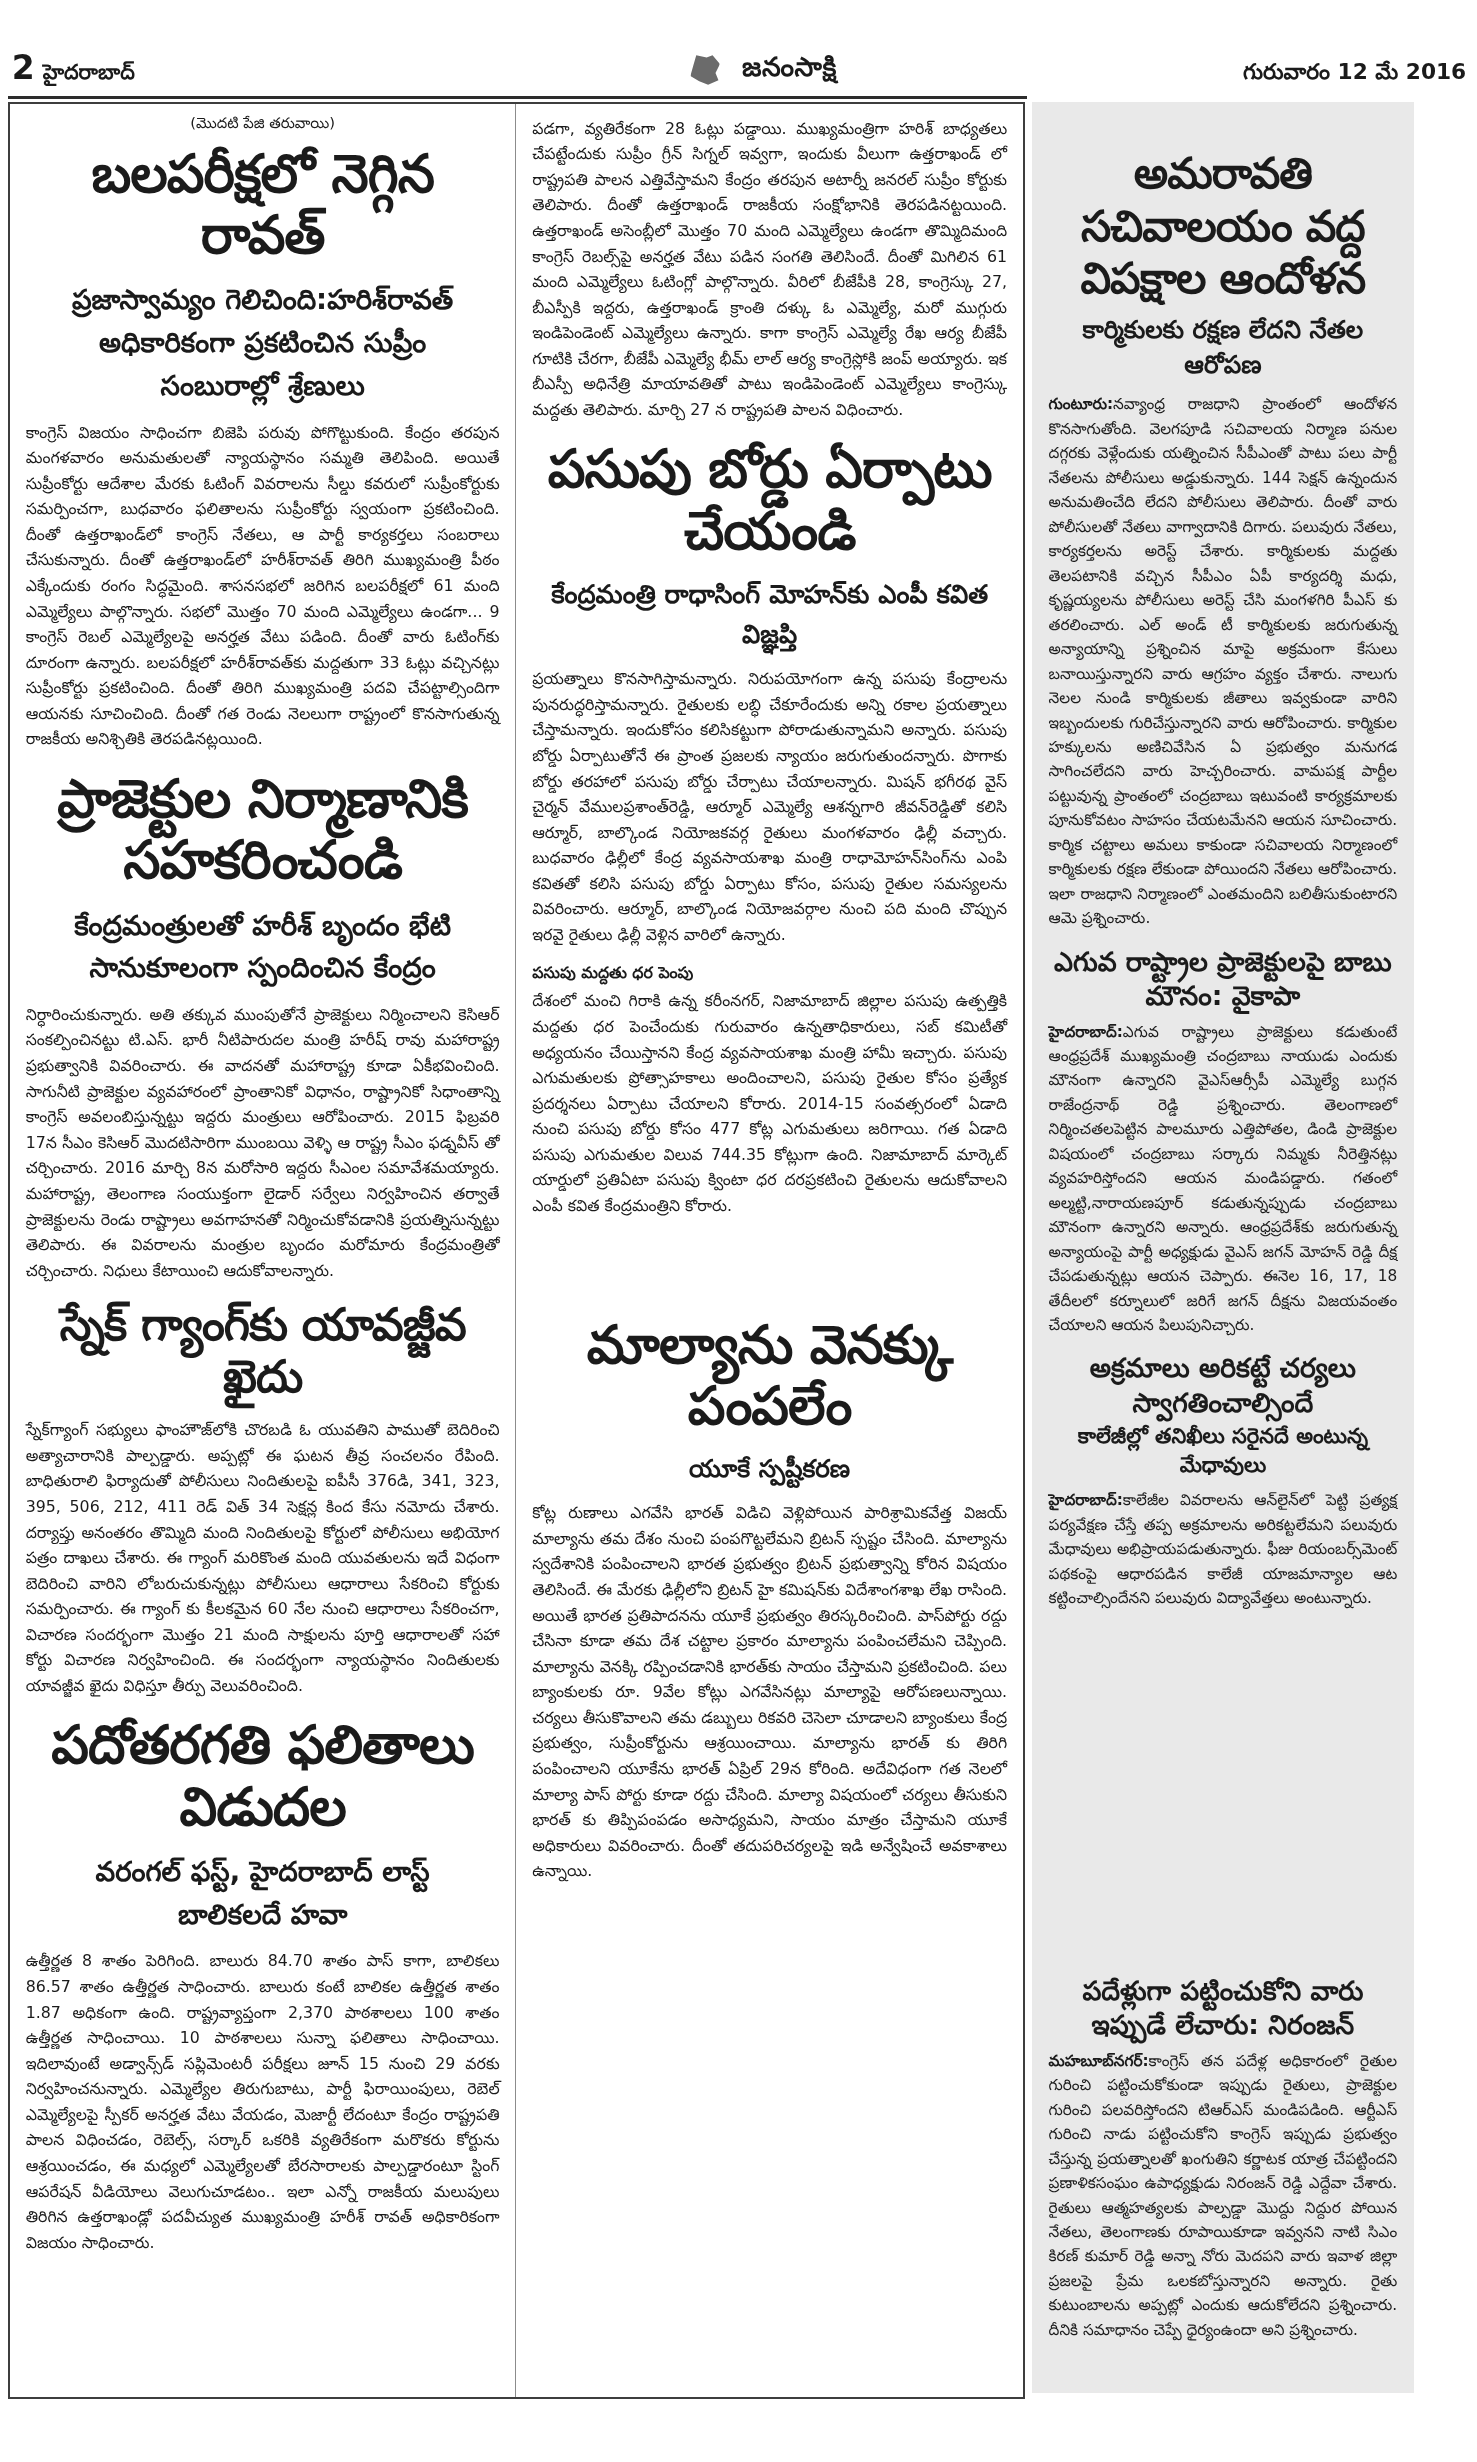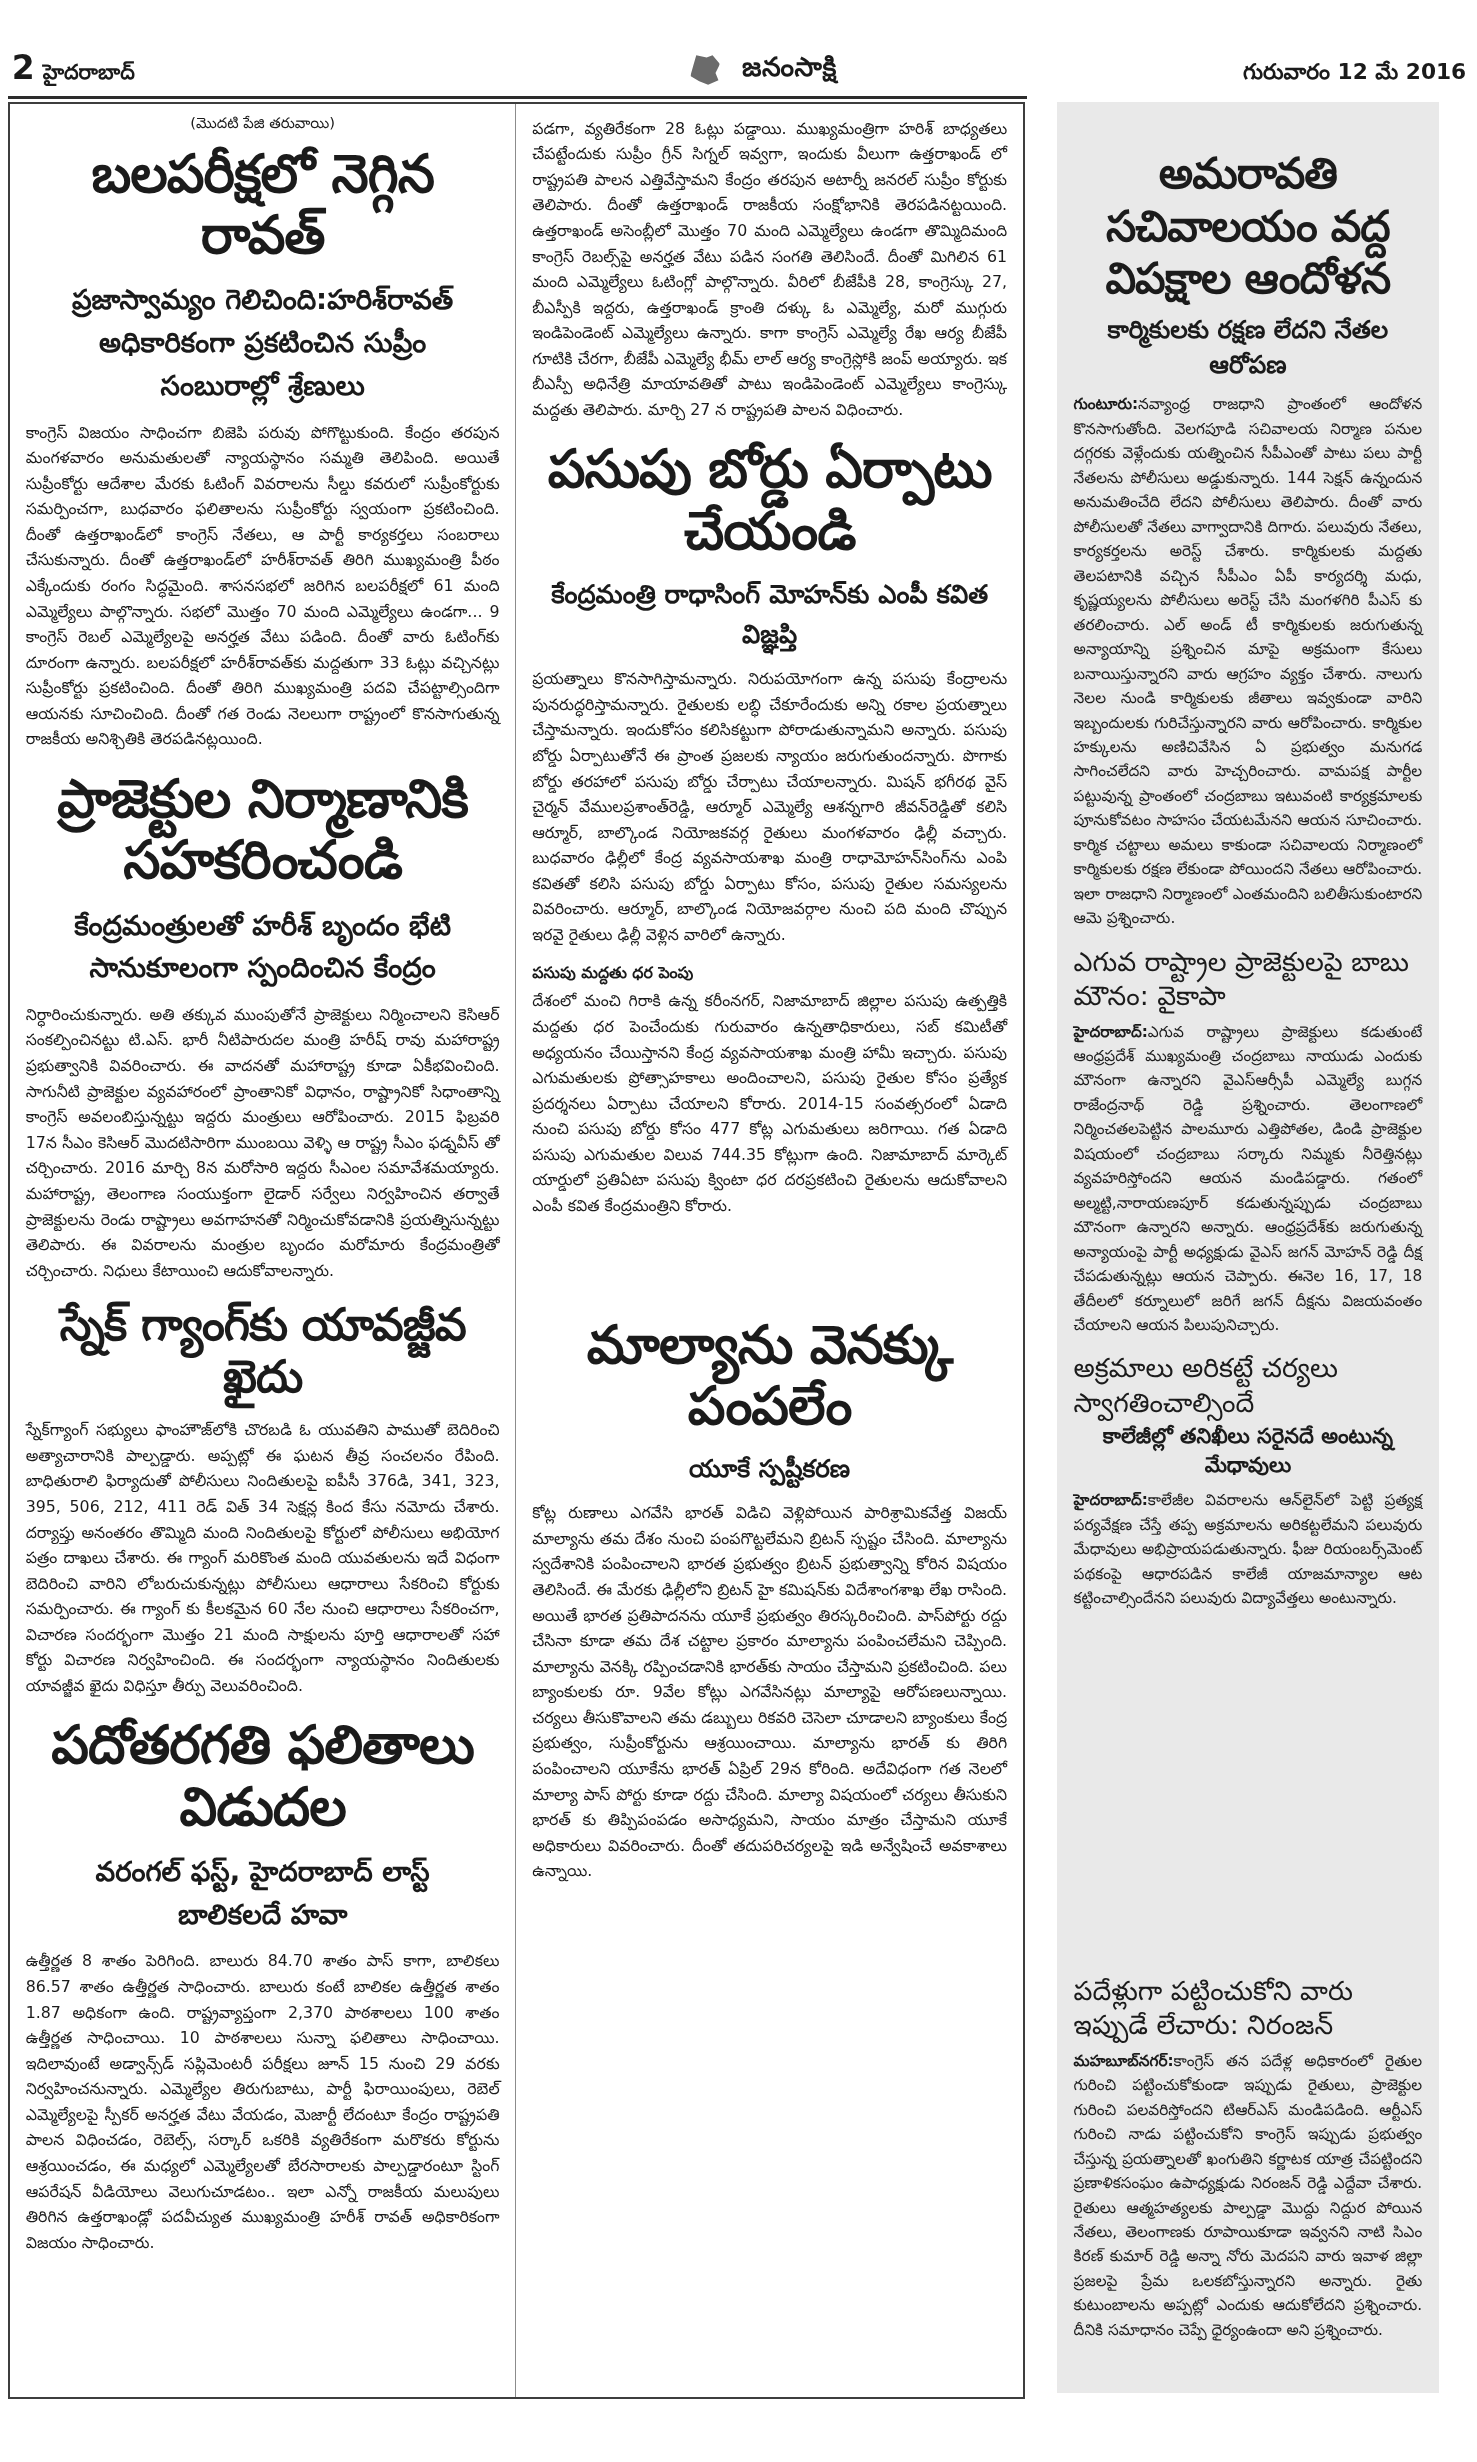--- a/index.html
+++ b/index.html
@@ -16,37 +16,37 @@
   .pagenum{font-size:33px;font-weight:bold;line-height:1;}
   .section{font-size:20.7px;font-weight:bold;}
   .hdr-center{display:flex;align-items:center;gap:22px;justify-self:center;transform:translateX(24.6px);}
   .logo{width:29.6px;height:29.6px;background:#6b6b6b;display:inline-block;
         clip-path:polygon(20% 0,55% 8%,75% 0,100% 30%,85% 60%,95% 85%,60% 100%,30% 88%,0 70%,10% 35%);}
   .mast-name{font-size:26.6px;font-weight:bold;letter-spacing:0.5px;}
   .hdr-right{justify-self:end;font-size:21.7px;font-weight:bold;}
   .header-rule{height:3px;background:#2c2c2c;width:1019px;margin:2px 0 3px 0;}
 
   
-  .content{display:flex;gap:32px;}
+  .content{display:flex;gap:7px;}
   .main-box{width:1017px;height:2297px;border:2px solid #3d3d3d;display:flex;box-sizing:border-box;overflow:hidden;background:#fff;}
   .col{width:50%;box-sizing:border-box;padding:7.9px 15.8px 11.8px 15.8px;overflow:hidden;}
   .col-a{border-right:1px solid #8c8c8c;}
   .right-col{width:382px;box-sizing:border-box;background:#e9e9e9;height:2291px;padding:29.6px 16.7px 19.7px 16.7px;overflow:hidden;}
 
   
   .kicker{text-align:center;font-size:14.8px;margin:2px 0 3.9px 0;}
   .headline-xl{font-size:53px;line-height:1.16;font-weight:bold;text-align:center;margin:7.9px 0 13.8px 0;letter-spacing:-1px;}
   .subhead{font-size:27.6px;font-weight:bold;text-align:center;line-height:1.55;margin:0;}
   .bodytext{font-size:15.8px;line-height:1.62;text-align:justify;margin:11.8px 0 15.8px 0;}
   .crosshead{font-size:15.8px;font-weight:bold;margin:3.9px 0 0 0;}
   .dateline{font-weight:bold;}
 
   .rc-headline-xl{font-size:43px;line-height:1.22;font-weight:bold;text-align:center;margin:15.8px 0 9.9px 0;letter-spacing:-1px;}
   .rc-subhead{font-size:24.6px;font-weight:bold;text-align:center;margin:0 0 7.9px 0;}
-  .rc-headline-md{font-size:26.6px;font-weight:normal;text-align:left;line-height:1.3;margin:13.8px 0 3.9px 0;}
+  .rc-headline-md{font-size:26.6px;font-weight:bold;text-align:center;line-height:1.3;margin:13.8px 0 3.9px 0;}
   .rc-subhead-sm{font-size:21px;font-weight:bold;text-align:center;margin:0 0 3.9px 0;}
   .rc-body{font-size:15.3px;line-height:1.6;text-align:justify;margin:5.9px 0 9.9px 0;}
   .rc-art-last{margin-top:363px;}
 
   .art-gap-sm{margin-top:5.9px;}
   .art-malya{margin-top:95px;}
 </style>
 </head>
 <body>
 

